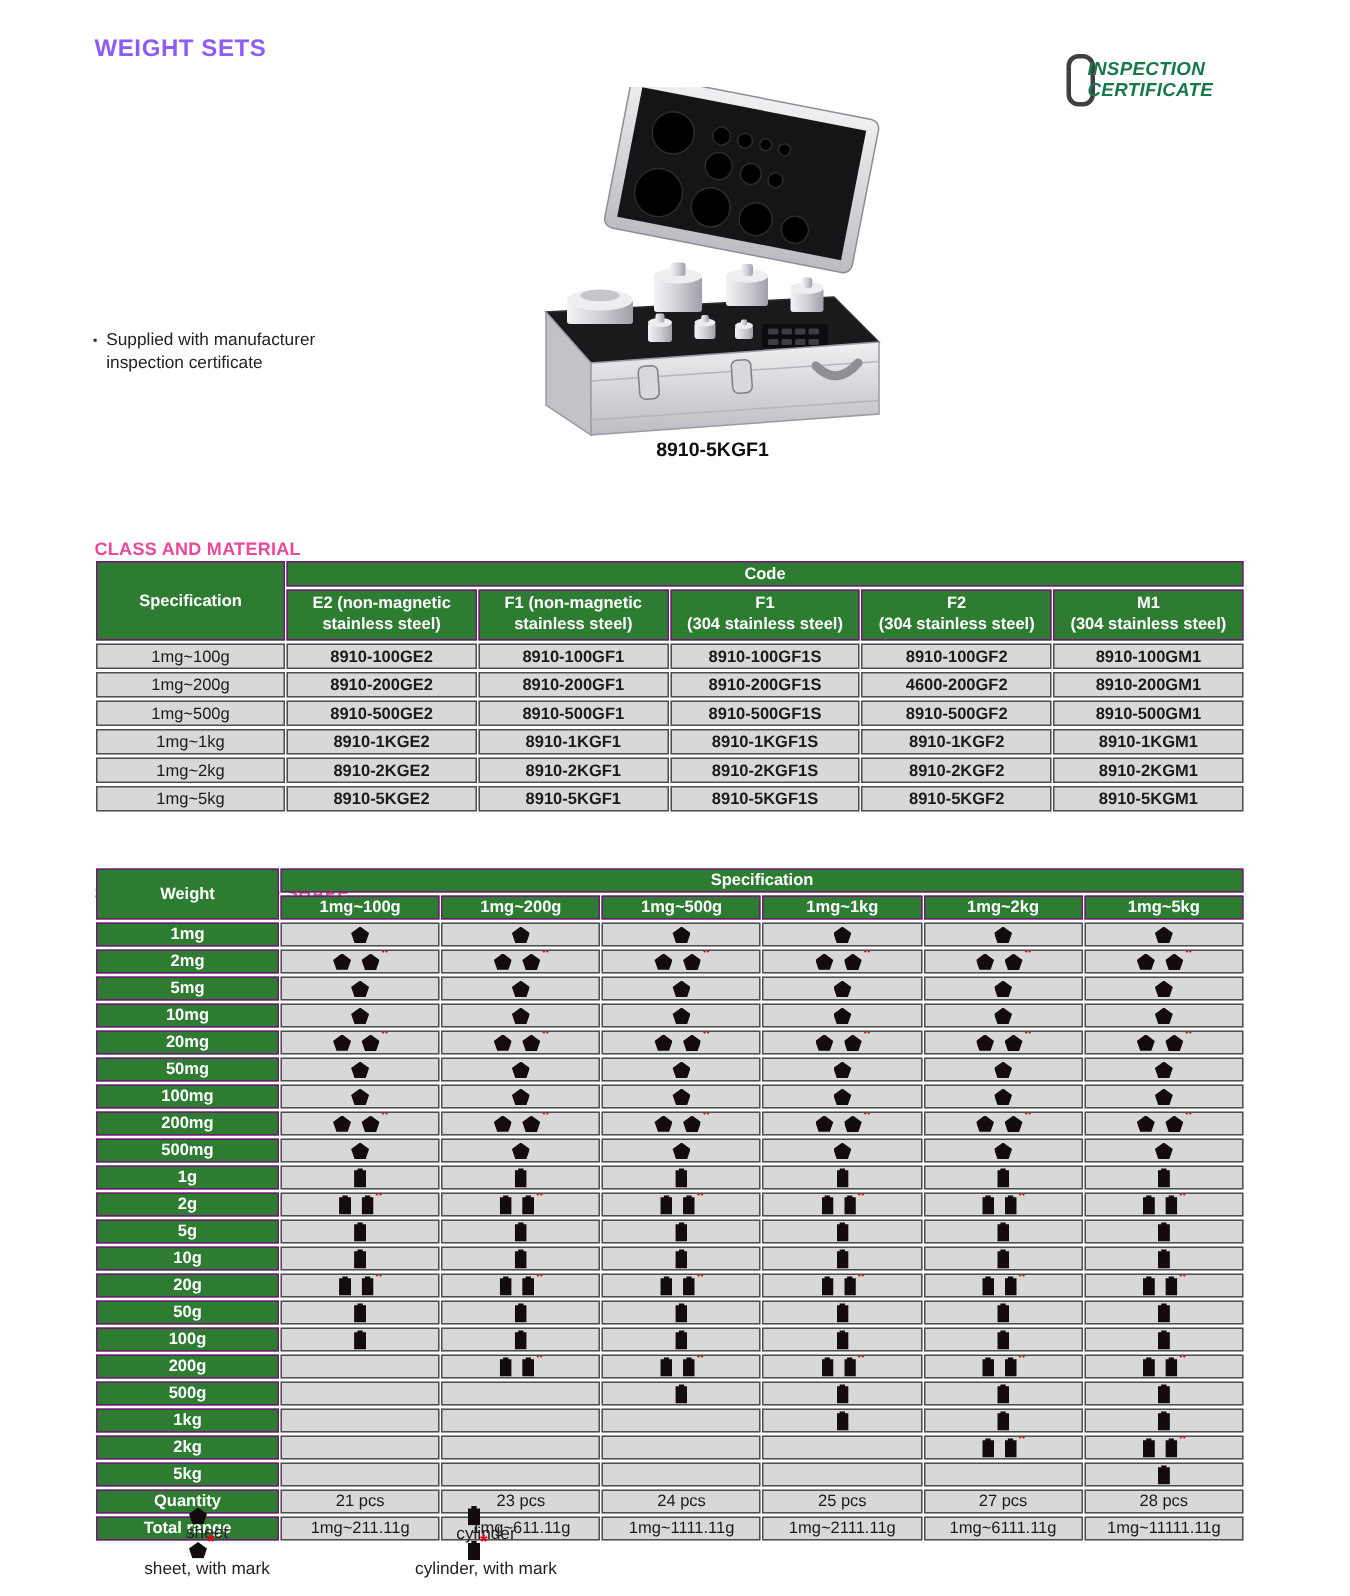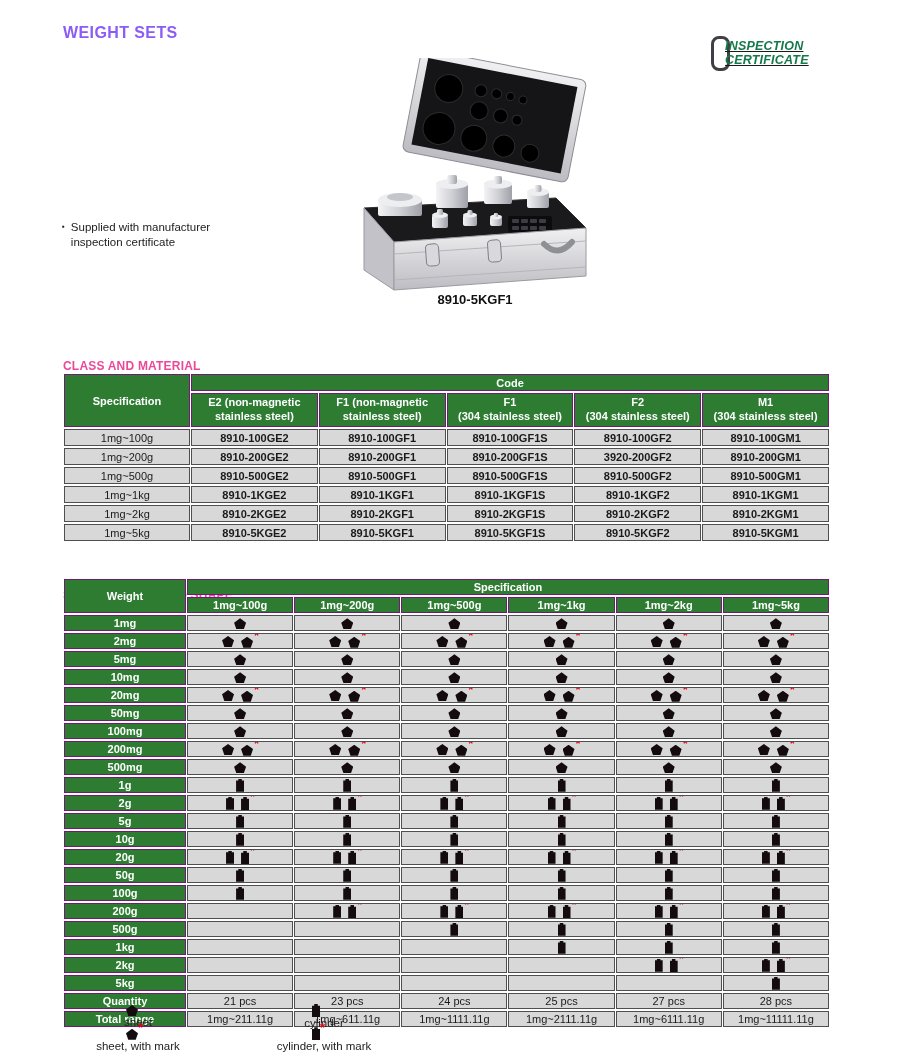--- a/index.html
+++ b/index.html
@@ -2,21 +2,21 @@
 <html><head>
 <meta charset="utf-8">
 <style>
   html,body{margin:0;padding:0;background:#fff;}
   .page{position:relative;width:900px;height:1064px;background:#fff;
         font-family:"Liberation Sans",sans-serif;color:#1a1a1a;overflow:hidden;}
 
   
   .page-title{position:absolute;left:63px;top:24px;font-size:16px;font-weight:bold;
               letter-spacing:.4px;color:#8b5cf6;}
-  .cert{position:absolute;left:711px;top:36px;display:flex;align-items:center;text-decoration:underline;}
+  .cert{position:absolute;left:711px;top:36px;display:flex;align-items:center;}
   .cert-bracket{width:13px;height:29px;border:3px solid #3f3f44;border-radius:8px;
                 margin-right:-5px;background:#fff;}
   .cert-text{font-style:italic;font-weight:bold;font-size:12.5px;line-height:1.05;
              letter-spacing:.2px;}
 
   
   .product-fig{position:absolute;left:348px;top:58px;width:254px;height:234px;}
   .product-caption{position:absolute;left:348px;top:292px;width:254px;text-align:center;
                    font-weight:bold;font-size:13px;color:#111;}
   .bullet{position:absolute;left:62px;top:220px;width:200px;font-size:11.5px;
@@ -214,21 +214,21 @@
             <td class="cell code">8910-100GF1</td>
             <td class="cell code">8910-100GF1S</td>
             <td class="cell code">8910-100GF2</td>
             <td class="cell code">8910-100GM1</td>
           </tr>
           <tr>
             <td class="cell">1mg~200g</td>
             <td class="cell code">8910-200GE2</td>
             <td class="cell code">8910-200GF1</td>
             <td class="cell code">8910-200GF1S</td>
-            <td class="cell code">3920-200GF2</td>
+            <td class="cell code">4600-200GF2</td>
             <td class="cell code">8910-200GM1</td>
           </tr>
           <tr>
             <td class="cell">1mg~500g</td>
             <td class="cell code">8910-500GE2</td>
             <td class="cell code">8910-500GF1</td>
             <td class="cell code">8910-500GF1S</td>
             <td class="cell code">8910-500GF2</td>
             <td class="cell code">8910-500GM1</td>
           </tr>

